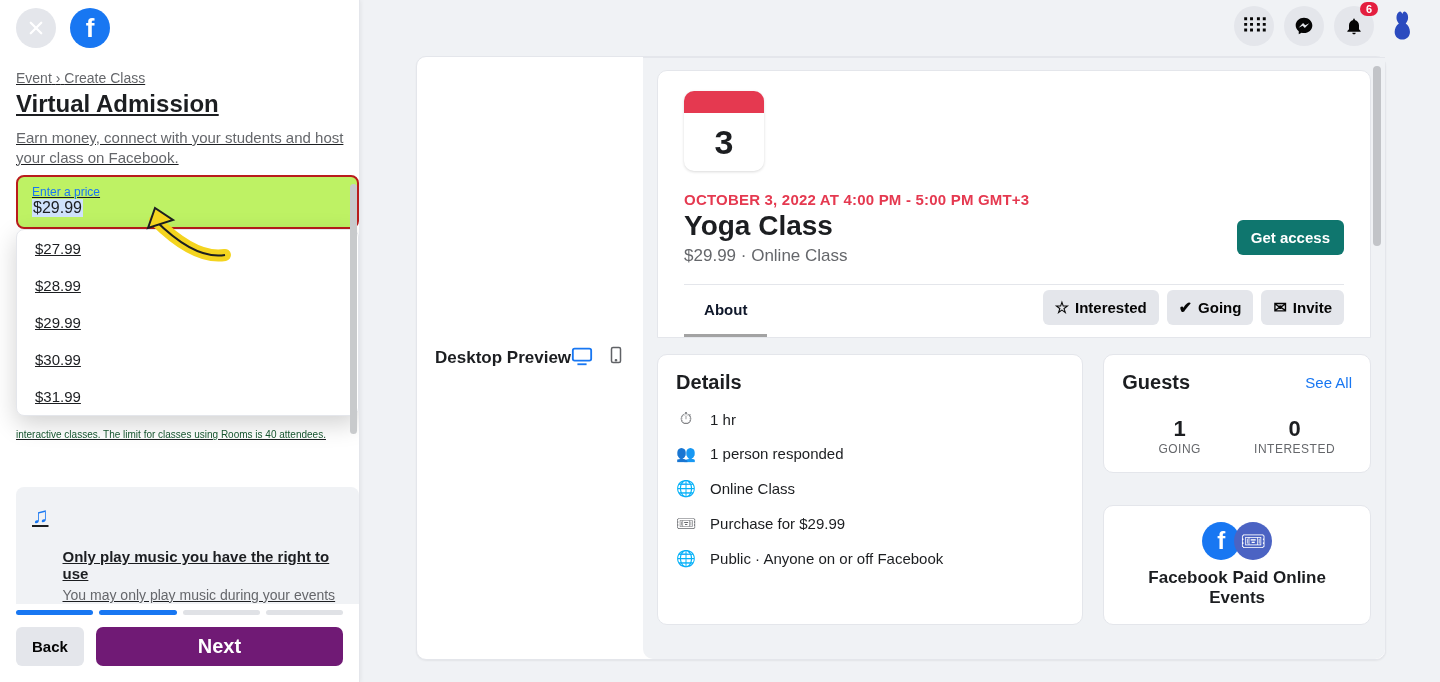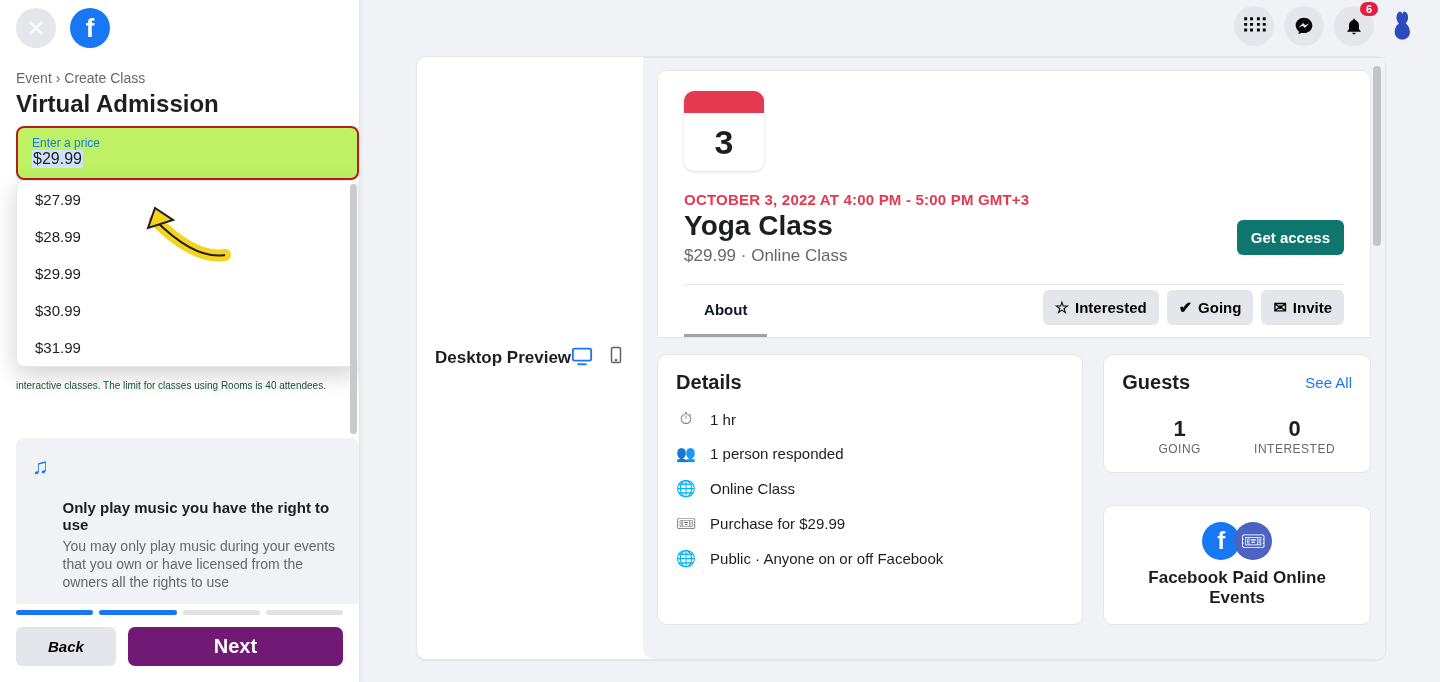--- a/index.html
+++ b/index.html
@@ -48,20 +48,21 @@
     font-size: 26px;
     display: flex; align-items: center; justify-content: center;
     font-family: Arial, sans-serif;
   }
 
   .lp-scroll {
     flex: 1;
     overflow-y: auto;
     padding: 0 0 16px 16px;
     position: relative;
+    text-decoration: underline;
   }
 
   .breadcrumb {
     margin-top: 14px;
     font-size: 14px;
     color: #65676b;
   }
   .breadcrumb span { cursor: pointer; }
 
   .page-title {
@@ -152,29 +153,28 @@
     background: #e0e2e6;
   }
   .progress-seg.fill { background: #1877f2; }
 
   .lp-footer {
     display: flex;
     gap: 12px;
     padding: 4px 16px 16px 16px;
   }
   .btn-back {
-    padding: 8px 32px;
+    padding: 8px 16px;
     background: #e4e6eb;
     border: none;
     border-radius: 6px;
     font-weight: 600;
     font-size: 15px;
     color: #050505;
     cursor: pointer;
-    font-style: italic;
   }
   .btn-next {
     flex: 1;
     padding: 8px 16px;
     background: #701a75;
     border: none;
     border-radius: 7px;
     font-weight: 600;
     font-size: 20px;
     color: #fff;
@@ -431,20 +431,21 @@
 
   <div class="lp-scroll">
 
     <div class="breadcrumb">
       <span>Event</span>
       <span>›</span>
       <span>Create Class</span>
     </div>
 
     <h1 class="page-title">Virtual Admission</h1>
+    <p class="page-desc">Earn money, connect with your students and host your class on Facebook.</p>
 
     <div class="price-field">
       <div class="price-label">Enter a price</div>
       <span class="price-value">$29.99</span>
     </div>
 
     <div class="dropdown">
       <div class="dd-item">$27.99</div>
       <div class="dd-item">$28.99</div>
       <div class="dd-item">$29.99</div>

